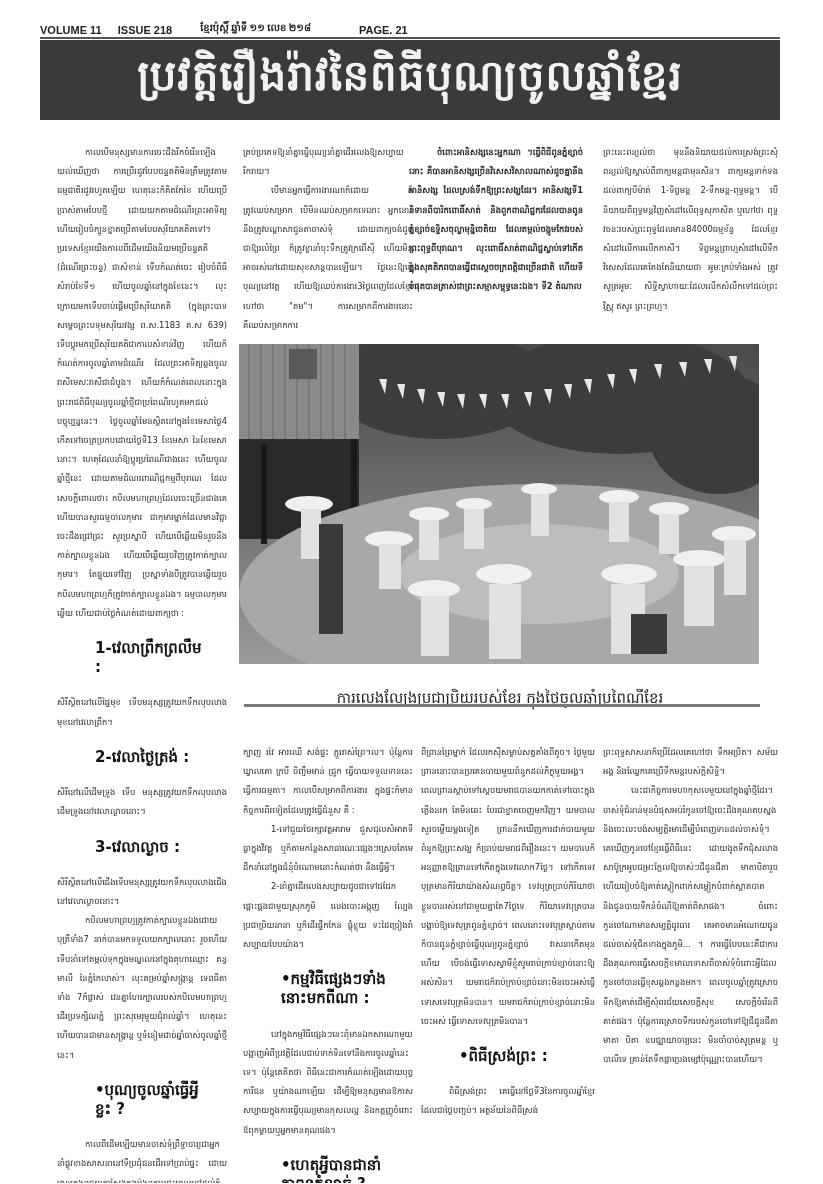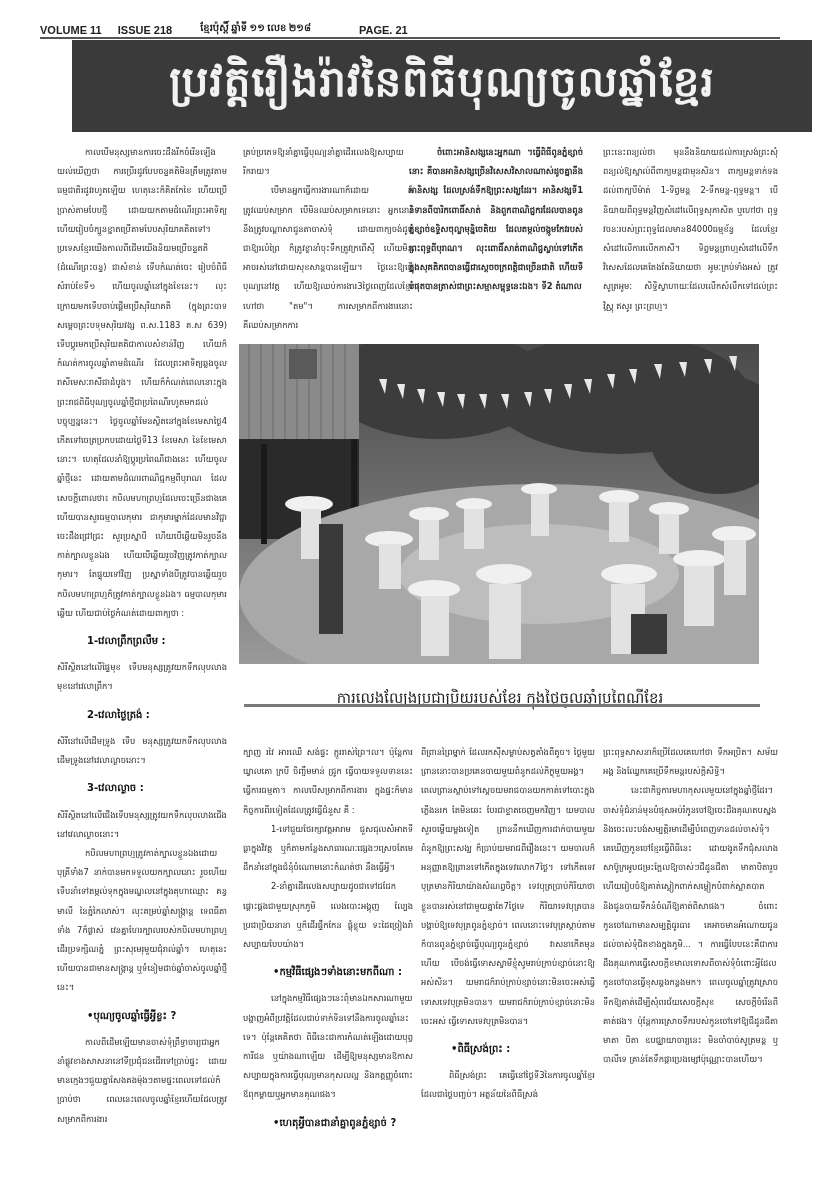--- a/index.html
+++ b/index.html
@@ -5,26 +5,26 @@
   html,body{margin:0;padding:0;background:#ffffff;}
   body{width:823px;height:1184px;position:relative;overflow:hidden;font-family:"DejaVu Sans",sans-serif;color:#222;}
   .masthead{position:absolute;left:40px;top:20px;width:740px;height:16px;display:flex;align-items:flex-end;font-family:"Liberation Sans",sans-serif;font-weight:bold;font-size:11px;color:#222;}
   .masthead span{white-space:nowrap;}
   .mh-vol{margin-right:16px;}
   .mh-issue{margin-right:28px;}
   .mh-khmer{margin-right:48px;font-size:10px;font-family:Liberation Serif, serif;}
   .mh-adv{flex:1;}
   .mh-page{text-align:right;}
   .mh-rule{position:absolute;left:40px;top:37px;width:740px;height:2px;background:#555;}
-  .title-band{position:absolute;left:40px;top:40px;width:740px;height:92px;background:#3a3a3a;display:flex;align-items:center;justify-content:center;margin-left:32px;}
+  .title-band{position:absolute;left:40px;top:40px;width:740px;height:80px;background:#3a3a3a;display:flex;align-items:center;justify-content:center;}
   .title-band h1{margin:0;color:#f2f2f2;font-family:"DejaVu Sans",sans-serif;font-weight:bold;font-size:42px;letter-spacing:1px;white-space:nowrap;}
   .col{position:absolute;font-size:8.4px;line-height:19.2px;text-align:justify;color:#2a2a2a;overflow:hidden;}
   .col p{margin:0;text-indent:28px;}
   .col p.noind{text-indent:0;}
-  .col h3{margin:8px;font-size:10px;line-height:19.2px;font-weight:bold;color:#111;}
+  .col h3{margin:16px;font-size:15px;line-height:19.2px;font-weight:bold;color:#111;}
   .col h3.ind{padding-left:22px;}
   .c1{left:57px;top:143px;width:170px;height:1040px;}
   .c2a{left:243px;top:143px;width:170px;height:195px;}
   .c3a{left:409px;top:143px;width:174px;height:195px;font-weight:bold;}
   .c4a{left:603px;top:143px;width:175px;height:195px;}
   .c2b{left:243px;top:743px;width:170px;height:440px;}
   .c3b{left:421px;top:743px;width:174px;height:440px;}
   .c4b{left:603px;top:743px;width:175px;height:440px;}
   .photo{position:absolute;left:239px;top:344px;width:520px;height:320px;background:#6b6b6b;overflow:hidden;}
   .photo svg{width:100%;height:100%;display:block;}

